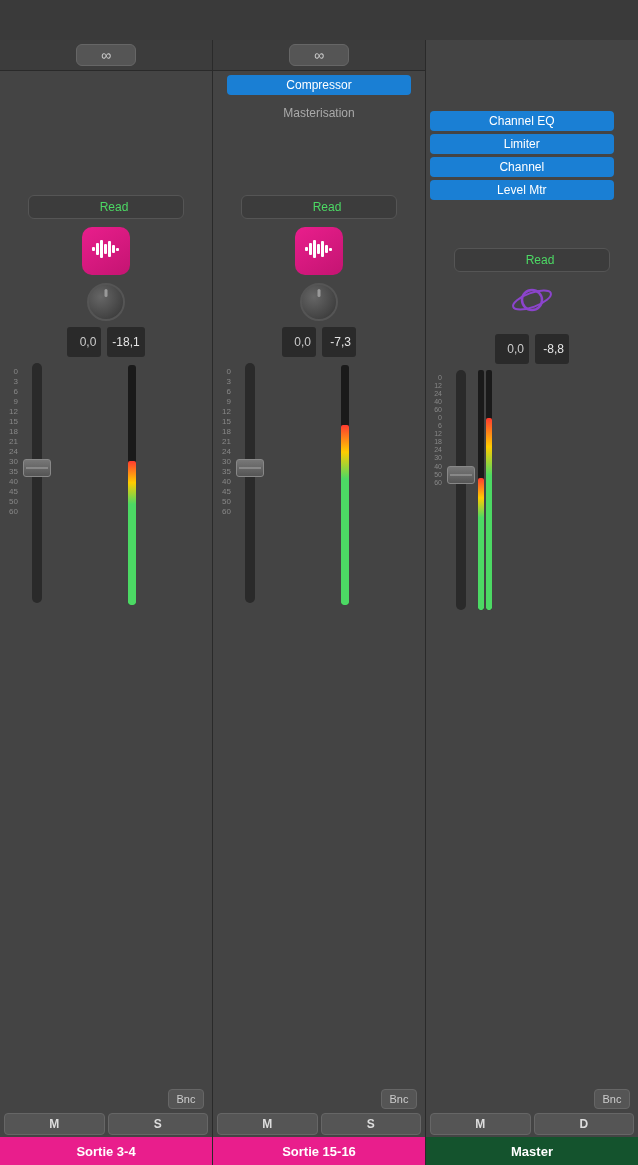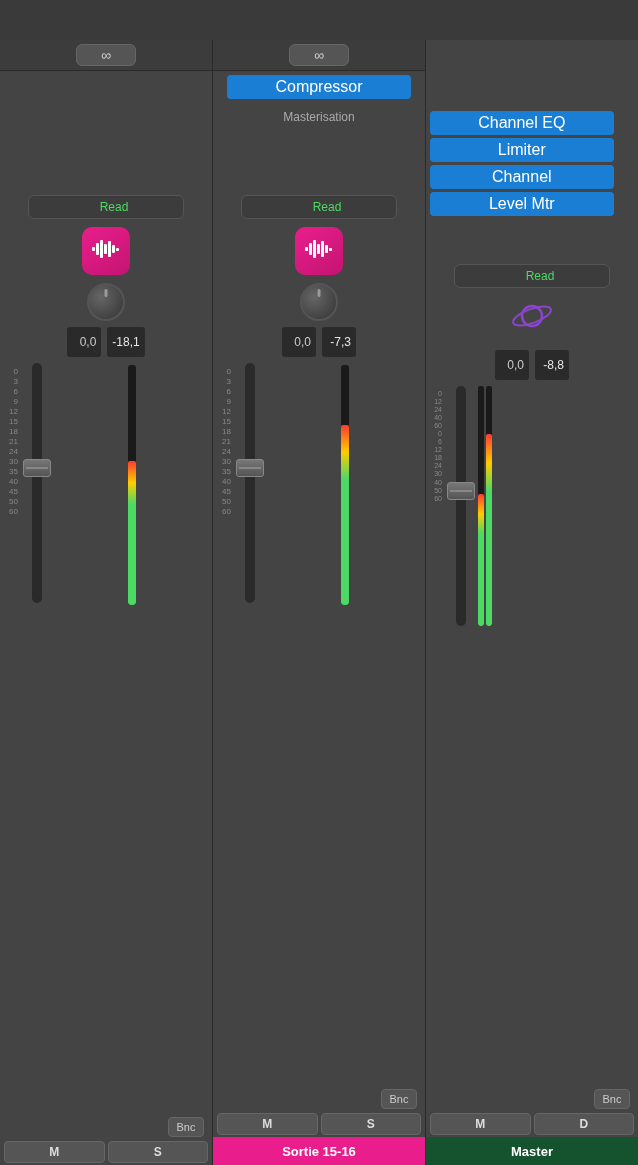--- a/index.html
+++ b/index.html
@@ -73,21 +73,21 @@
       gap: 3px;
     }
 
     .plugin-btn {
       background: #1a7fd4;
       color: #fff;
       border: none;
       border-radius: 4px;
       width: 90%;
       padding: 3px 6px;
-      font-size: 16px;
+      font-size: 12px;
       text-align: center;
       cursor: pointer;
     }
 
     .plugin-label {
       color: #aaa;
       font-size: 12px;
       margin-top: 8px;
     }
 
@@ -423,20 +423,21 @@
         <div class="level-bar" style="height:60%;"></div>
       </div>
     </div>
     <div class="bnc-row">
       <div class="bnc-btn">Bnc</div>
     </div>
     <div class="msd-row">
       <div class="msd-btn">M</div>
       <div class="msd-btn">S</div>
     </div>
+    <div class="channel-label pink">Sortie 3-4</div>
   </div>
 
   <div class="channel">
     <div class="link-row">
       <div class="link-btn">
         <span class="link-icon">∞</span>
       </div>
     </div>
     <div class="plugin-area" style="min-height:120px;">
       <div class="plugin-btn">Compressor</div>

